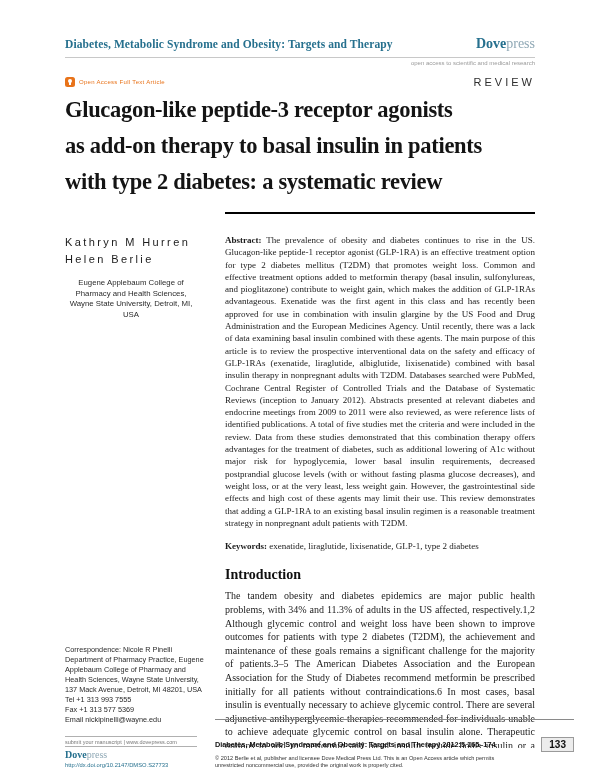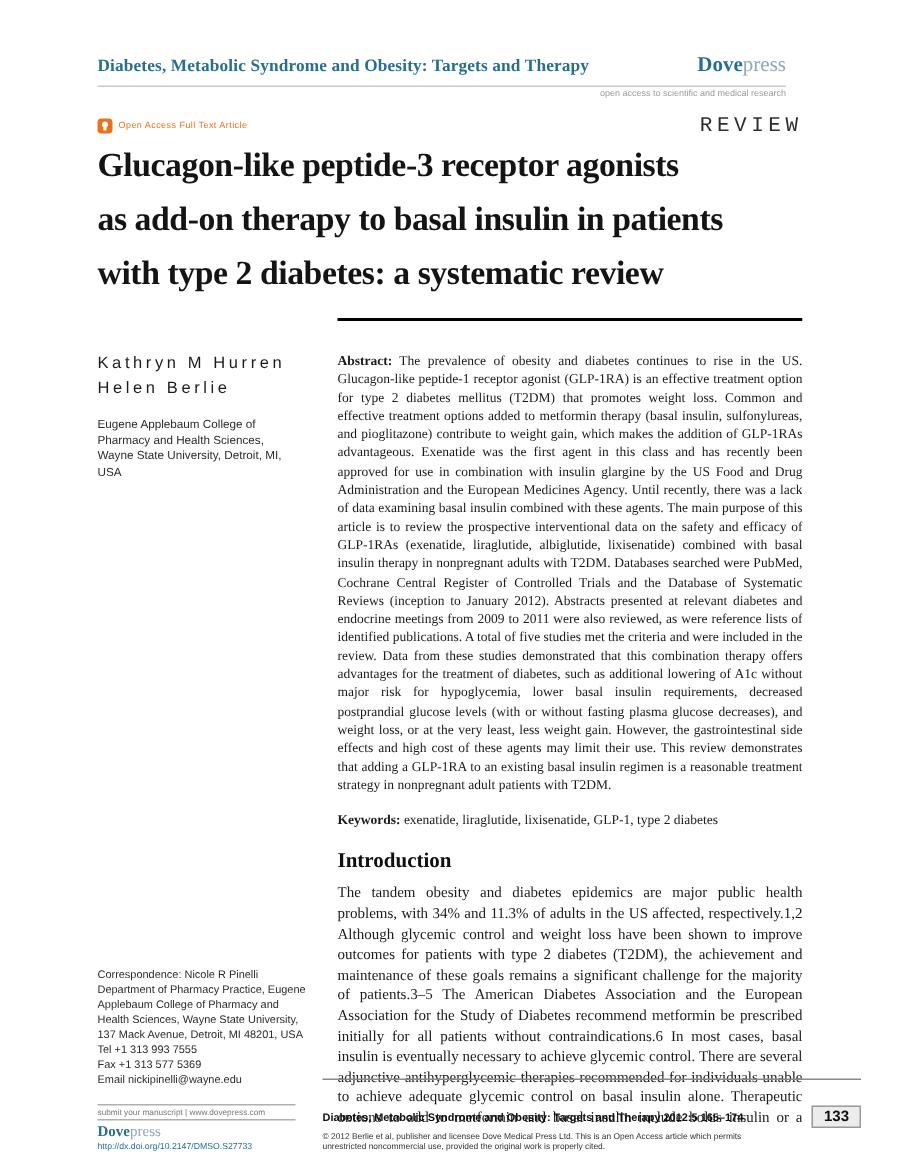--- a/index.html
+++ b/index.html
@@ -1,56 +1,56 @@
 <!DOCTYPE html>
 <html style="--accent: #26708e; --accent-muted: #8fa8b5; --orange: #e8731a;"><head>
 <meta charset="utf-8">
 <style>
   * { margin:0; padding:0; box-sizing:border-box; }
   html,body { background:#ffffff; }
   body { font-family:"Liberation Serif", serif; }
   .page { position:relative; width:600px; height:776px; background:#fff; overflow:hidden; margin:0 auto; }
 
   
-  .header { position:absolute; left:65px; right:76px; top:36px; }
+  .header { position:absolute; left:65px; right:65px; top:36px; }
   .header-row { display:flex; justify-content:space-between; align-items:baseline;
                 border-bottom:1px solid #c8c8c8; padding-bottom:5px; }
   .journal-name { font-family:"Liberation Serif",serif; font-weight:bold; font-size:11.5px;
                   color:var(--accent); letter-spacing:0.1px; }
   .dove-logo { font-family:"Liberation Serif",serif; font-size:14px; font-weight:bold;
                color:var(--accent); cursor:pointer; }
   .dove-logo .press { color:var(--accent-muted); font-weight:normal; }
   .tagline { text-align:right; font-family:"Liberation Sans",sans-serif; font-size:6px;
              color:#9a9a9a; margin-top:2px; }
 
   .access-row { position:absolute; left:65px; right:65px; top:76px; display:flex; align-items:center; }
   .oa-icon { width:10px; height:10px; background:var(--orange); border-radius:2.5px;
              margin-right:4px; position:relative; flex:0 0 auto; }
   .oa-icon::after { content:""; position:absolute; left:3px; top:2px; width:4px; height:4px;
                     border-radius:50%; background:#fff; }
   .oa-icon::before { content:""; position:absolute; left:4.2px; top:5px; width:1.6px; height:3px; background:#fff; }
   .oa-text { font-family:"Liberation Sans",sans-serif; font-size:6px; color:var(--orange); letter-spacing:0.3px; }
-  .review-label { margin-left:auto; font-family:Liberation Mono, monospace; font-size:14px;
+  .review-label { margin-left:auto; font-family:Liberation Sans, sans-serif; font-size:11px;
                   letter-spacing:3px; color:#2e2e2e; }
 
   
   .title { position:absolute; left:65px; top:92px; width:490px;
            font-family:"Liberation Serif",serif; font-weight:bold; font-size:22.5px;
            line-height:36px; letter-spacing:-0.3px; color:#141414; }
   .title div { white-space:nowrap; }
 
   
   .columns { position:absolute; left:65px; top:212px; width:470px; height:536px; overflow:hidden; }
   .left-col { position:absolute; left:0; top:22px; width:150px; }
   .right-col { position:absolute; left:160px; top:0; width:310px; }
 
   .author { font-family:"Liberation Sans",sans-serif; font-size:11px; letter-spacing:2.4px;
             color:#1c1c1c; line-height:17px; white-space:nowrap; }
   .affiliation { margin-top:10px; font-family:"Liberation Sans",sans-serif; font-size:7.8px;
-                 line-height:10.5px; color:#2b2b2b; width:132px; }
+                 line-height:10.5px; color:#2b2b2b; width:132px;text-align:center; }
   .correspondence { position:absolute; left:0; top:433px; width:142px;
                     font-family:"Liberation Sans",sans-serif; font-size:7.3px; line-height:10px; color:#2b2b2b; }
   .correspondence .email { color:#2b2b2b; cursor:pointer; }
 
   .rule-black { height:2px; background:#000; margin-bottom:20px; }
   .abstract { font-size:9px; line-height:12.3px; text-align:justify; color:#1b1b1b; }
   .keywords { margin-top:11px; font-size:9px; line-height:12.3px; text-align:justify; color:#1b1b1b; }
   .intro-heading { margin-top:15px; font-family:"Liberation Serif",serif; font-weight:bold;
                    font-size:14px; color:#101010; }
   .intro-text { margin-top:6px; font-size:10px; line-height:13.6px; text-align:justify; color:#1b1b1b; }

